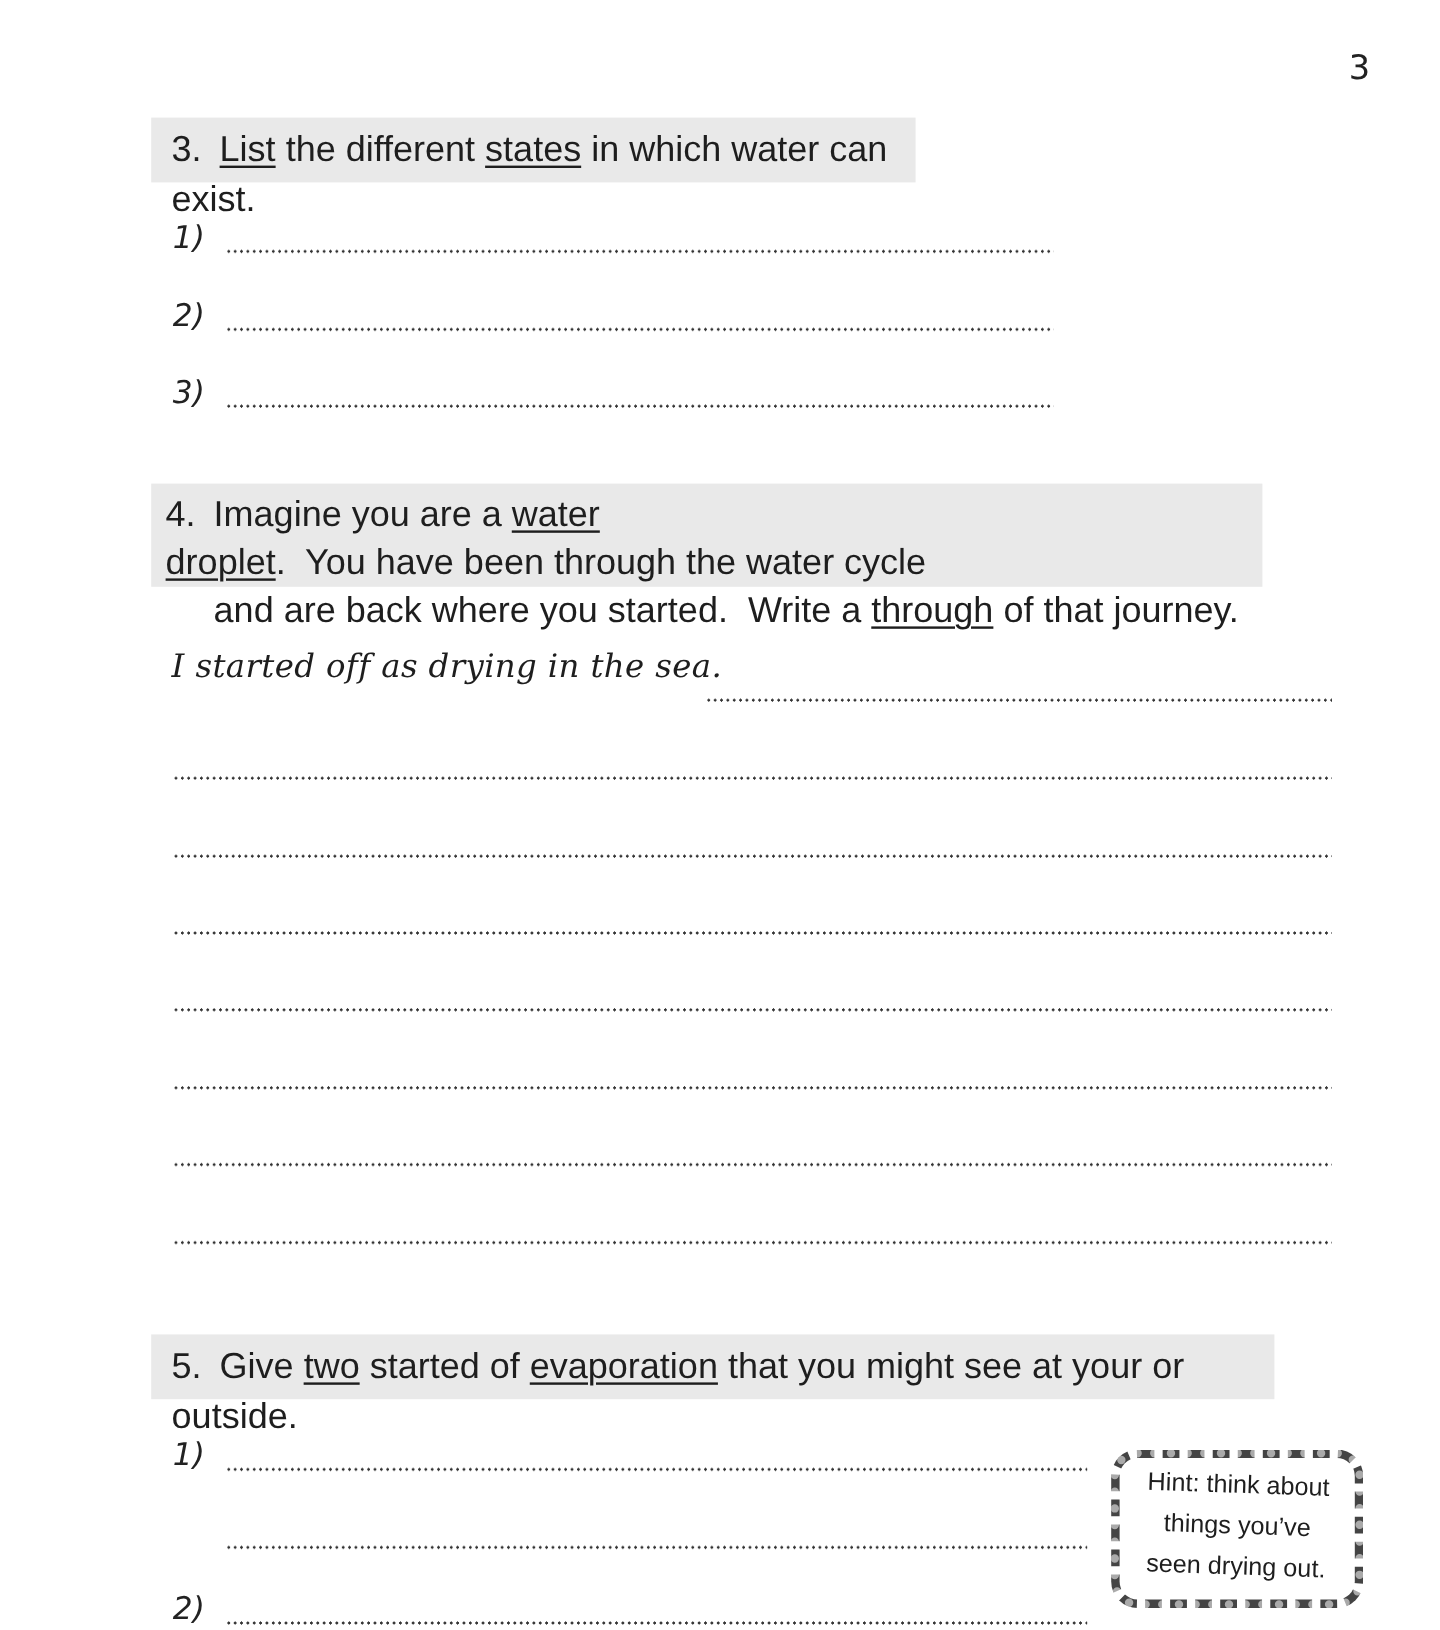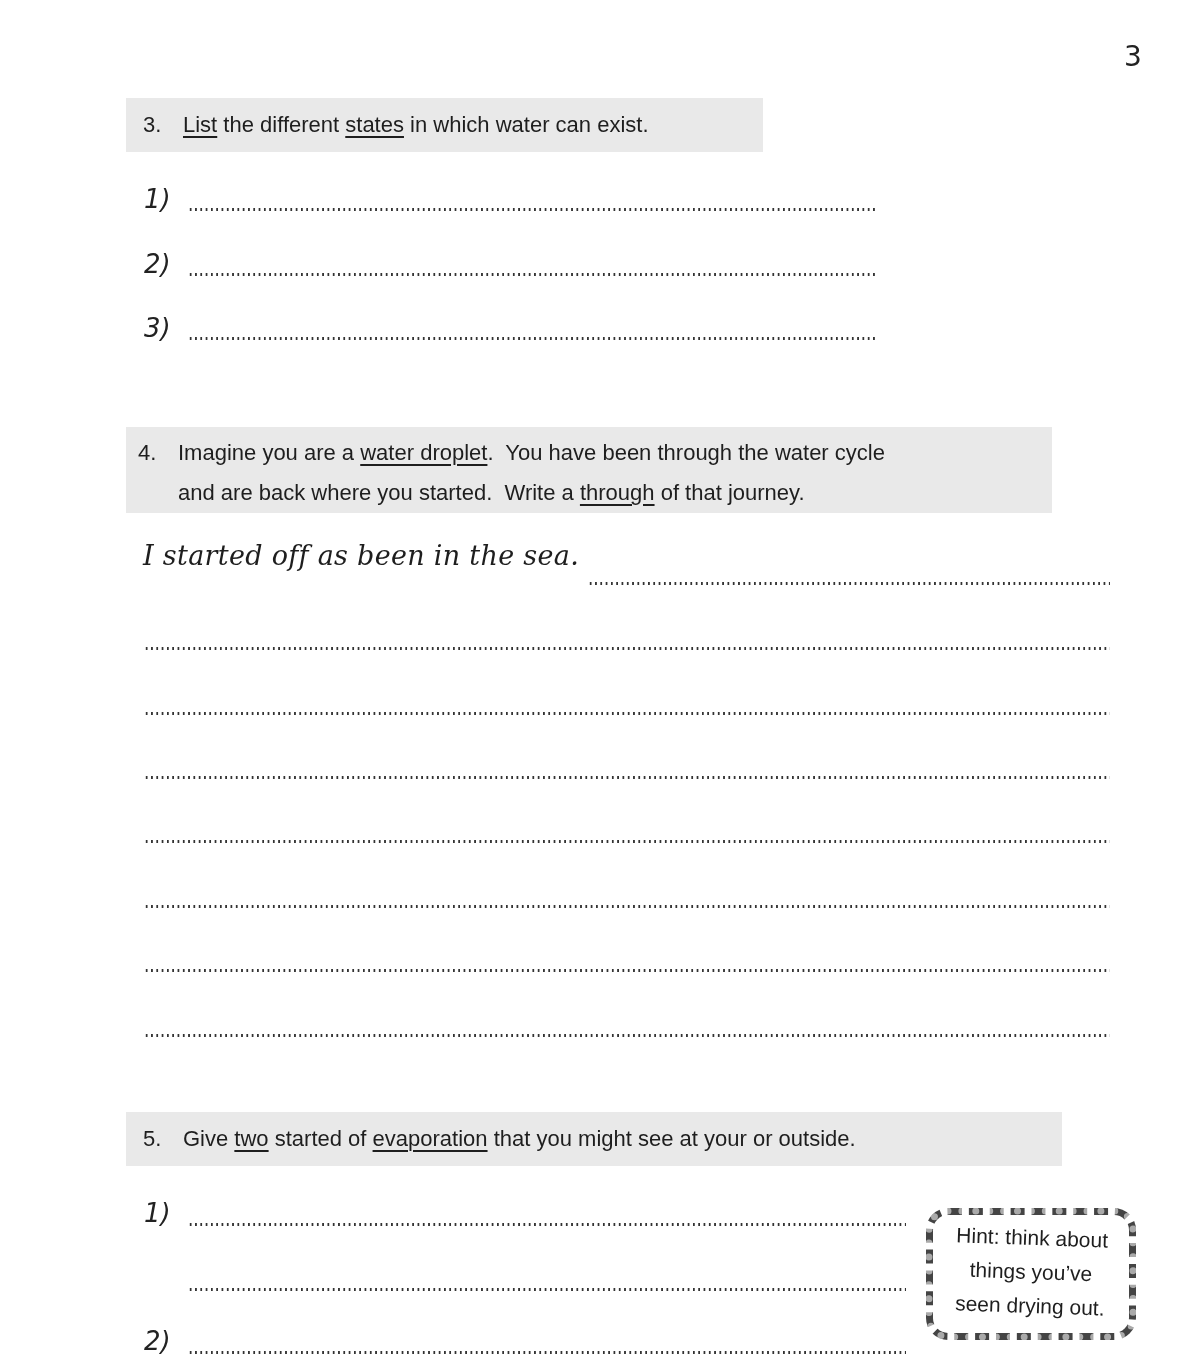--- a/index.html
+++ b/index.html
@@ -20,21 +20,21 @@
       left: 1124px;
       top: 40px;
       font-size: 28px;
       font-family: "DejaVu Sans", sans-serif;
       color: #222;
     }
     .q-box {
       position: absolute;
       left: 126px;
       background: #e9e9e9;
-      font-size: 22px;
+      font-size: 30px;
       line-height: 40px;
       color: #1e1e1e;
       padding: 6px 18px 6px 17px;
       box-sizing: border-box;
     }
     .q-box .num {
       display: inline-block;
       width: 40px;
     }
     .q-box .line2 {
@@ -113,26 +113,26 @@
 
 <div class="ans-label" style="left:144px; top:184px;">1)</div>
 <div class="dots" style="left:188px; top:208px; width:690px;"></div>
 
 <div class="ans-label" style="left:144px; top:249px;">2)</div>
 <div class="dots" style="left:188px; top:273px; width:690px;"></div>
 
 <div class="ans-label" style="left:144px; top:313px;">3)</div>
 <div class="dots" style="left:188px; top:337px; width:690px;"></div>
 
-<div class="q-box" style="top:427px; width:926px; height:86px;padding-left:12px;">
+<div class="q-box" style="top:403px; width:926px; height:86px;padding-left:12px;">
   <div><span class="num">4.</span><span>Imagine you are a </span><span class="u">water droplet</span><span style="white-space:pre;">.  You have been through the water cycle</span></div>
   <div class="line2"><span style="white-space:pre;">and are back where you started.  Write a </span><span class="u">through</span><span> of that journey.</span></div>
 </div>
 
-<div class="story-start">I started off as been in the sea.</div>
+<div class="story-start">I started off as drying in the sea.</div>
 <div class="dots" style="left:588px; top:582px; width:522px;"></div>
 
 <div class="dots" style="left:144px; top:647px; width:966px;"></div>
 <div class="dots" style="left:144px; top:712px; width:966px;"></div>
 <div class="dots" style="left:144px; top:776px; width:966px;"></div>
 <div class="dots" style="left:144px; top:840px; width:966px;"></div>
 <div class="dots" style="left:144px; top:905px; width:966px;"></div>
 <div class="dots" style="left:144px; top:969px; width:966px;"></div>
 <div class="dots" style="left:144px; top:1034px; width:966px;"></div>
 

